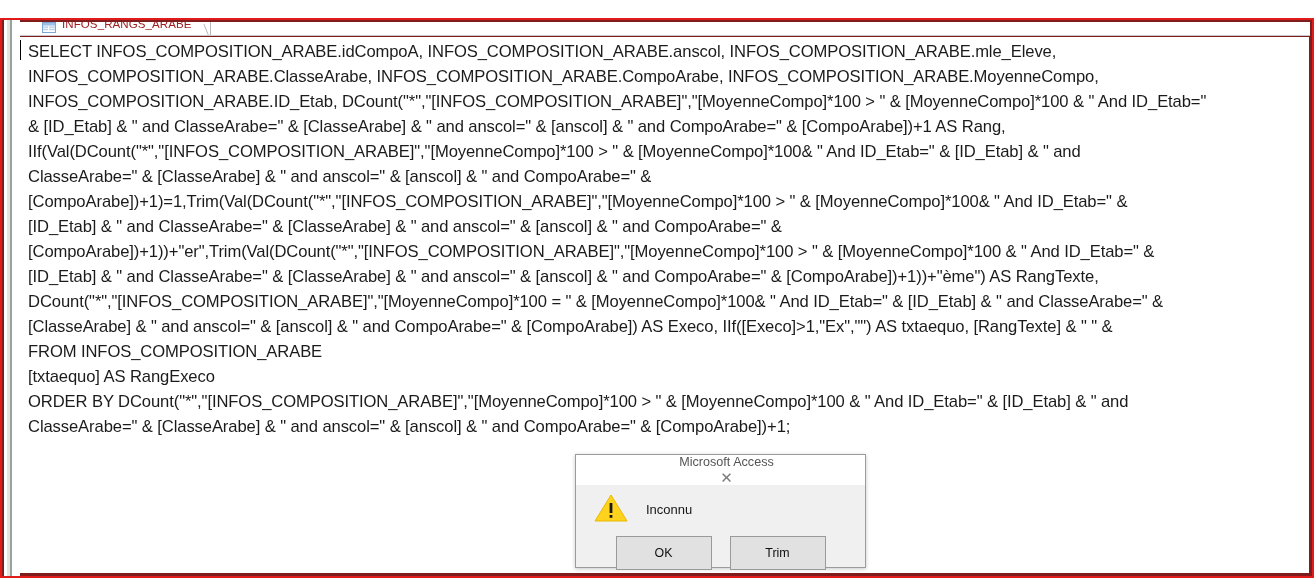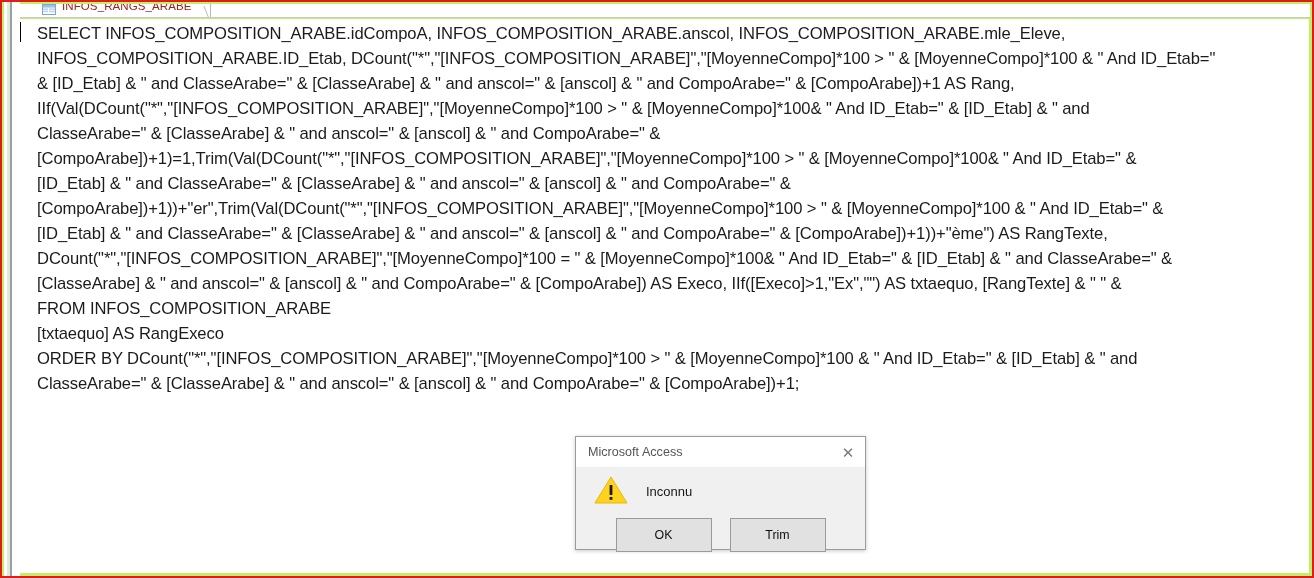--- a/index.html
+++ b/index.html
@@ -14,21 +14,22 @@
     font-family: "Liberation Sans", sans-serif;
     overflow: hidden;
     position: relative;
   }
 
   
   #screen {
     position: absolute;
     inset: 0;
     border: 2px solid #e01b1b;
-    background: #bef264;
+    background: #7f1d1d;
+    margin-top: 18px;
   }
 
   
   .left-rails {
     position: absolute;
     left: 2px;
     top: 0;
     bottom: 0;
     width: 16px;
     display: flex;
@@ -111,21 +112,21 @@
     top: 3px;
     width: 1px;
     height: 20px;
     background: #000000;
   }
   .sql-line {
     font-size: 16.6px;
     line-height: 25px;
     color: #1b1b1b;
     white-space: pre;
-    padding-left: 17px;
+    padding-left: 8px;
     letter-spacing: -0.1px;
   }
 
   
   .dialog {
     position: absolute;
     left: 573px;
     top: 434px;
     width: 291px;
     height: 114px;
@@ -134,20 +135,21 @@
     box-shadow: 0 1px 4px rgba(0,0,0,.22);
     z-index: 20;
   }
   .dlg-titlebar {
     height: 30px;
     background: #ffffff;
     display: flex;
     align-items: center;
     justify-content: space-between;
     padding: 0 0 0 12px;
+    flex-direction: column;
   }
   .dlg-title {
     font-size: 12.6px;
     color: #555555;
     white-space: nowrap;
   }
   .dlg-close {
     width: 34px;
     height: 29px;
     display: flex;
@@ -217,20 +219,21 @@
       <span class="tab-label">INFOS_RANGS_ARABE</span>
     </div>
     <div class="tab-slant"></div>
   </div>
   <div class="tab-underline"></div>
 
   <div class="sql-pane">
     <div class="caret"></div>
     <div id="sql-lines">
         <div class="sql-line">SELECT INFOS_COMPOSITION_ARABE.idCompoA, INFOS_COMPOSITION_ARABE.anscol, INFOS_COMPOSITION_ARABE.mle_Eleve,</div>
+        <div class="sql-line">INFOS_COMPOSITION_ARABE.ClasseArabe, INFOS_COMPOSITION_ARABE.CompoArabe, INFOS_COMPOSITION_ARABE.MoyenneCompo,</div>
         <div class="sql-line">INFOS_COMPOSITION_ARABE.ID_Etab, DCount("*","[INFOS_COMPOSITION_ARABE]","[MoyenneCompo]*100 &gt; " &amp; [MoyenneCompo]*100 &amp; " And ID_Etab="</div>
         <div class="sql-line">&amp; [ID_Etab] &amp; " and ClasseArabe=" &amp; [ClasseArabe] &amp; " and anscol=" &amp; [anscol] &amp; " and CompoArabe=" &amp; [CompoArabe])+1 AS Rang,</div>
         <div class="sql-line">IIf(Val(DCount("*","[INFOS_COMPOSITION_ARABE]","[MoyenneCompo]*100 &gt; " &amp; [MoyenneCompo]*100&amp; " And ID_Etab=" &amp; [ID_Etab] &amp; " and</div>
         <div class="sql-line">ClasseArabe=" &amp; [ClasseArabe] &amp; " and anscol=" &amp; [anscol] &amp; " and CompoArabe=" &amp;</div>
         <div class="sql-line">[CompoArabe])+1)=1,Trim(Val(DCount("*","[INFOS_COMPOSITION_ARABE]","[MoyenneCompo]*100 &gt; " &amp; [MoyenneCompo]*100&amp; " And ID_Etab=" &amp;</div>
         <div class="sql-line">[ID_Etab] &amp; " and ClasseArabe=" &amp; [ClasseArabe] &amp; " and anscol=" &amp; [anscol] &amp; " and CompoArabe=" &amp;</div>
         <div class="sql-line">[CompoArabe])+1))+"er",Trim(Val(DCount("*","[INFOS_COMPOSITION_ARABE]","[MoyenneCompo]*100 &gt; " &amp; [MoyenneCompo]*100 &amp; " And ID_Etab=" &amp;</div>
         <div class="sql-line">[ID_Etab] &amp; " and ClasseArabe=" &amp; [ClasseArabe] &amp; " and anscol=" &amp; [anscol] &amp; " and CompoArabe=" &amp; [CompoArabe])+1))+"ème") AS RangTexte,</div>
         <div class="sql-line">DCount("*","[INFOS_COMPOSITION_ARABE]","[MoyenneCompo]*100 = " &amp; [MoyenneCompo]*100&amp; " And ID_Etab=" &amp; [ID_Etab] &amp; " and ClasseArabe=" &amp;</div>
         <div class="sql-line">[ClasseArabe] &amp; " and anscol=" &amp; [anscol] &amp; " and CompoArabe=" &amp; [CompoArabe]) AS Execo, IIf([Execo]&gt;1,"Ex","") AS txtaequo, [RangTexte] &amp; " " &amp;</div>

